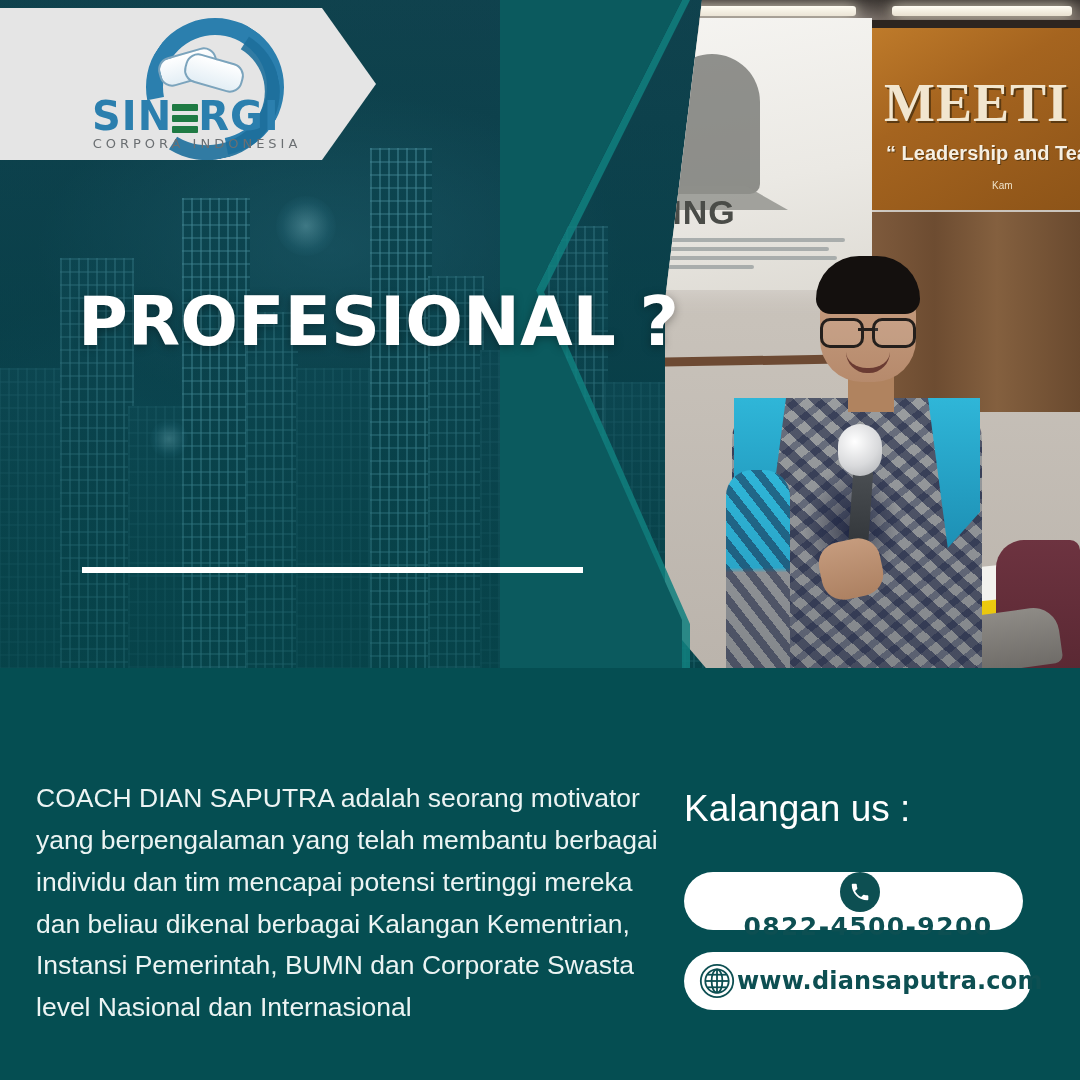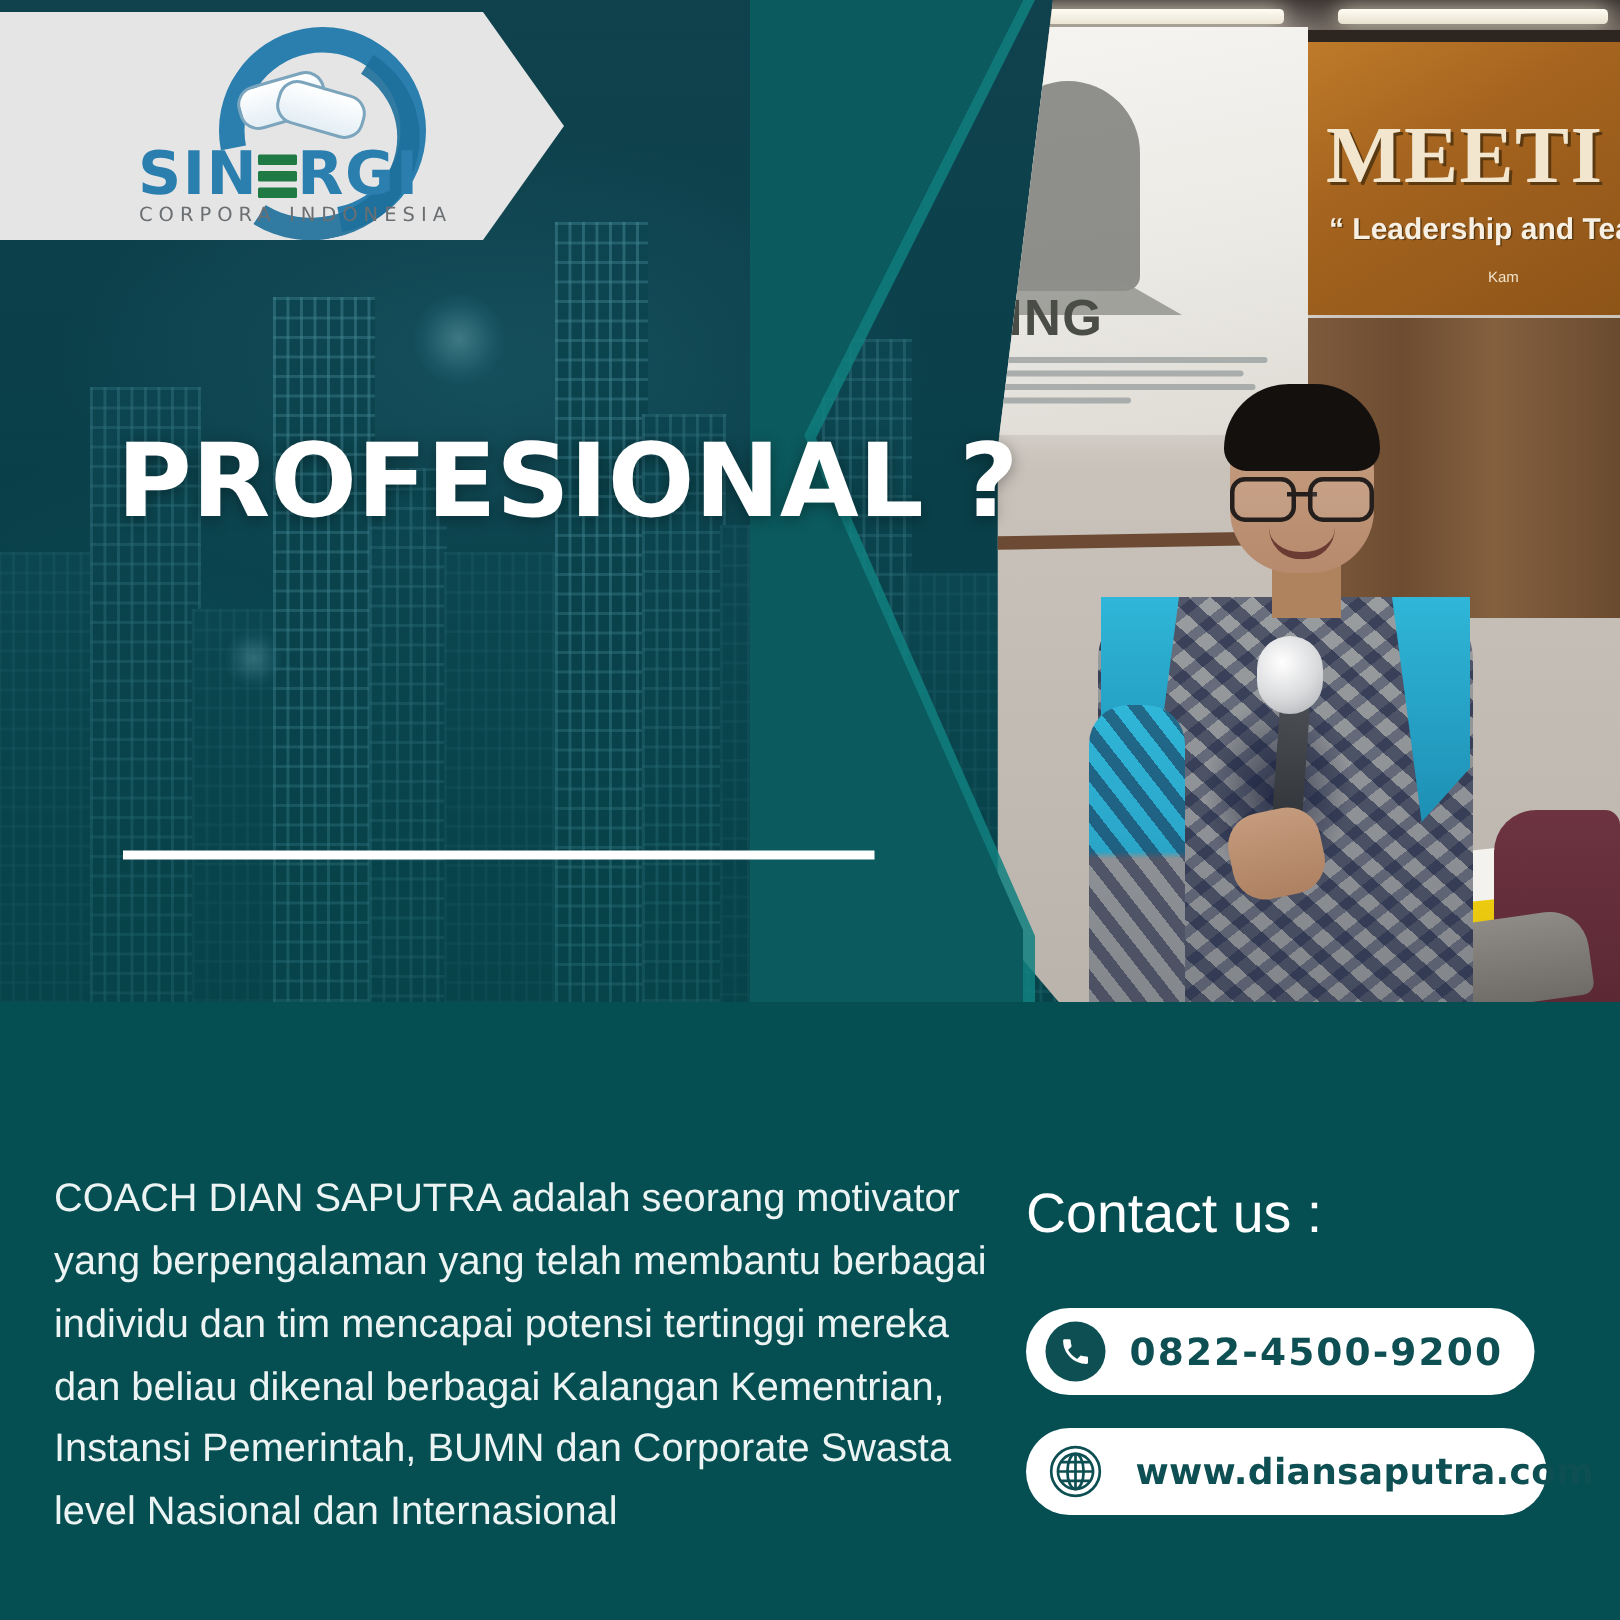--- a/index.html
+++ b/index.html
@@ -490,42 +490,42 @@
   .pill {
     position: absolute;
     left: 684px;
     height: 58px;
     background: #ffffff;
     border-radius: 29px;
     display: flex;
     align-items: center;
     padding-left: 13px;
   }
-  .pill.phone { top: 204px; width: 326px; }
+  .pill.phone { top: 204px; width: 326px; flex-direction: column; }
   .pill.web   { top: 284px; width: 334px; }
   .pill .ico {
     width: 40px; height: 40px;
     flex: 0 0 40px;
     border-radius: 50%;
     display: flex;
     align-items: center;
     justify-content: center;
   }
   .pill.phone .ico { background: #0d4f52; }
   .pill.web .ico { background: #ffffff; }
   .pill .txt {
     font-family: "DejaVu Sans", sans-serif;
     font-weight: 700;
     font-size: 25px;
     color: #0d4f52;
     letter-spacing: 1.4px;
     margin-left: 16px;
     white-space: nowrap;
   }
-  .pill.web .txt { font-size: 24px; letter-spacing: 0.2px; margin-left: 20px; }
+  .pill.web .txt { font-size: 24px; letter-spacing: 0.2px; margin-left: 0; }
 </style>
 </head>
 <body>
 
 <div id="poster">
 
   <div class="hero">
 
     <div class="city">
       <div class="city-layer">
@@ -628,21 +628,21 @@
 
     <div class="headline">
       <div class="hl-3">PROFESIONAL ?</div>
     </div>
     <div class="hl-rule"></div>
   </div>
 
   <div class="footer">
     <div class="about">COACH DIAN SAPUTRA adalah seorang motivator yang berpengalaman yang telah membantu berbagai individu dan tim mencapai potensi tertinggi mereka dan beliau dikenal berbagai Kalangan Kementrian, Instansi Pemerintah, BUMN dan Corporate Swasta level Nasional dan Internasional</div>
 
-    <div class="contact-head">Contact us :</div>
+    <div class="contact-head">Kalangan us :</div>
 
     <div class="pill phone">
       <span class="ico">
         <svg width="22" height="22" viewBox="0 0 24 24" aria-hidden="true">
           <path fill="#ffffff" d="M6.6 10.8c1.4 2.8 3.8 5.1 6.6 6.6l2.2-2.2c.3-.3.7-.4 1-.2 1.2.4 2.4.6 3.7.6.6 0 1 .4 1 1V20c0 .6-.4 1-1 1C10.6 21 3 13.4 3 4c0-.6.4-1 1-1h3.5c.6 0 1 .4 1 1 0 1.3.2 2.5.6 3.7.1.4 0 .8-.2 1l-2.3 2.1z"></path>
         </svg>
       </span>
       <span class="txt">0822-4500-9200</span>
     </div>
 

